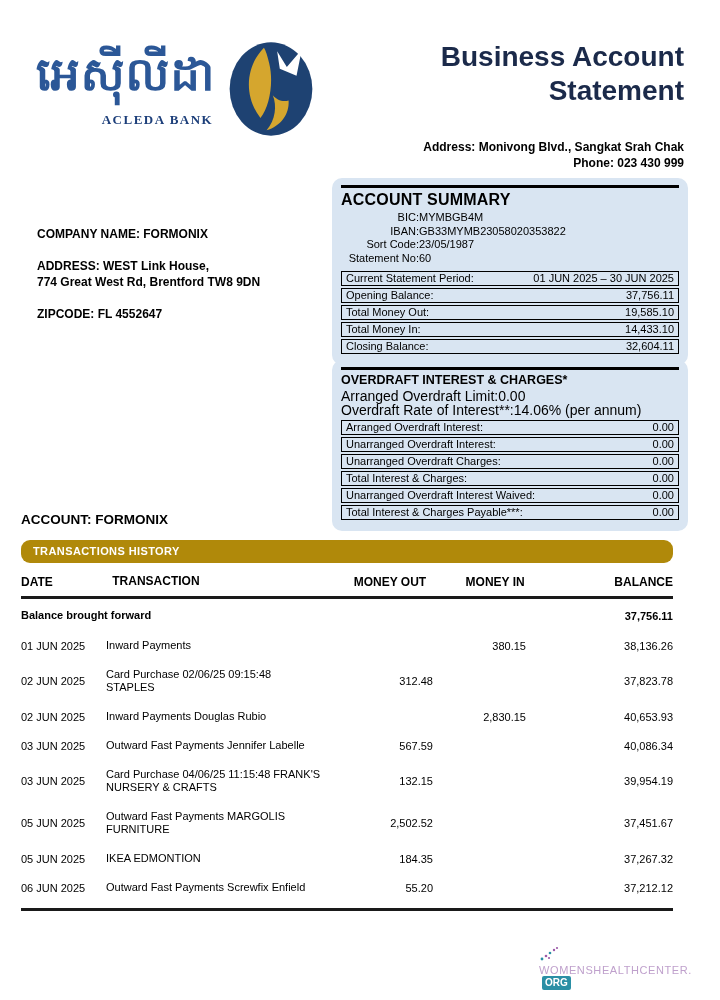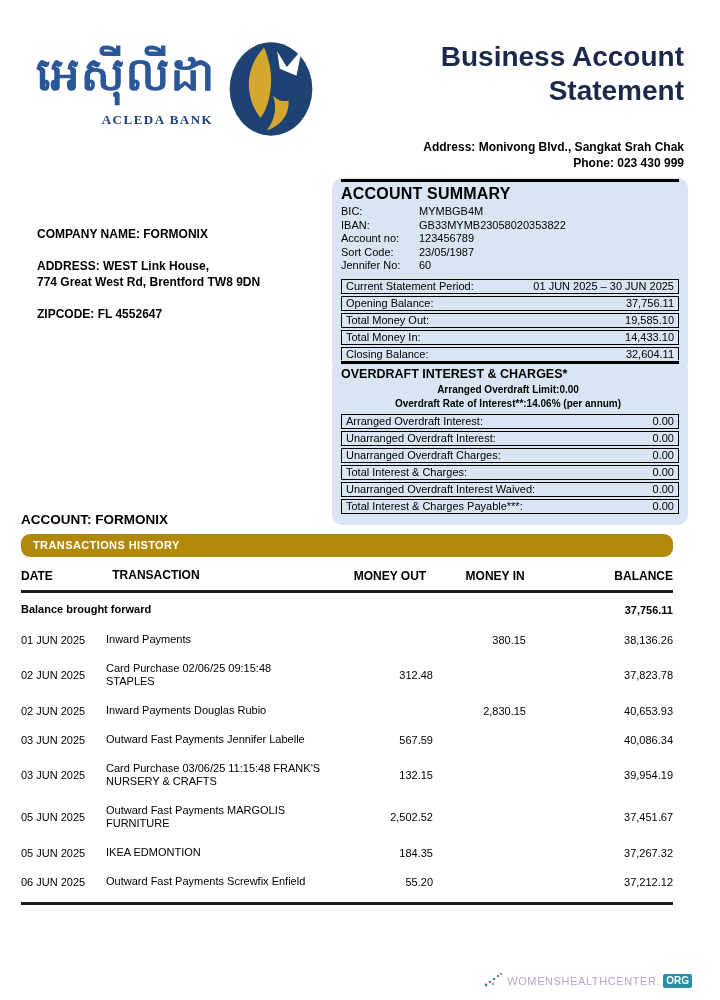--- a/index.html
+++ b/index.html
@@ -34,62 +34,62 @@
     font-size: 12px; font-weight: bold; color: #000; line-height: 16px;
   }
 
   
   .company { position: absolute; left: 37px; top: 226px; font-size: 12px; font-weight: bold; line-height: 16px; }
   .company .gap { height: 16px; }
 
   
   .blue-box {
     position: absolute; left: 332px; width: 356px;
-    background: #d9e5f2; border-radius: 10px; padding: 1px 9px 9px 9px;
+    background: #d9e5f2; border-radius: 10px; padding: 7px 9px 9px 9px;
   }
   .summary-box { top: 178px; }
   .overdraft-box { top: 360px; }
   .box-topline { border-top: 3px solid #000; margin: 0 0 3px 0; }
   .box-title-lg { font-size: 16px; font-weight: bold; letter-spacing: 0.2px; margin-bottom: 2px; }
   .box-title-sm { font-size: 12.5px; font-weight: bold; margin-bottom: 2px; }
   .detail-row { display: flex; font-size: 11px; line-height: 13.5px; }
-  .detail-row .dl { width: 78px; }
+  .detail-row .dl { width: 78px; text-align: right; }
   .boxed-rows { margin-top: 6px; }
   .boxed-row {
     display: flex; justify-content: space-between; align-items: center;
     border: 1px solid #000; background: #d9e5f2;
     font-size: 11px; line-height: 13px; padding: 0 4px; margin-bottom: 2px; height: 15px;
   }
   .plain-row {
-    display: flex; justify-content: center;
-    font-size: 10px; line-height: 14px; padding: 0 4px 0 0; font-weight: bold;
+    display: flex; justify-content: flex-start;
+    font-size: 14px; line-height: 14px; padding: 0 4px 0 0;
   }
 
   
   .tx-section { position: absolute; left: 21px; top: 512px; width: 652px; }
   .account-line { font-size: 13.5px; font-weight: bold; }
   .tx-banner {
-    margin-top: 7px; height: 23px; line-height: 23px;
+    margin-top: 13px; height: 23px; line-height: 23px;
     background: #b0890a; border-radius: 9px;
     color: #fff; font-size: 11px; font-weight: bold; letter-spacing: 0.4px;
     padding-left: 12px;
   }
   .tx-table { margin-top: 12px; }
   .tx-head { display: flex; font-size: 12px; font-weight: bold; padding-bottom: 7px; border-bottom: 3px solid #1a1a1a; gap: 13px; }
   .tx-row { display: flex; align-items: center; font-size: 11px; padding: 8px 0; }
   .tx-open { font-weight: bold; padding: 10px 0 9px 0; }
   .c-date { width: 85px; }
   .c-desc { width: 240px; line-height: 13px; }
   .c-out  { width: 87px;  text-align: right; }
   .c-in   { width: 93px;  text-align: right; }
   .c-bal  { width: 147px; text-align: right; }
   .tx-endline { border-top: 3px solid #1a1a1a; margin-top: 6px; }
 
   
-  .footer { position: absolute; right: 28px; bottom: 10px; display: flex; align-items: center; }
+  .footer { position: absolute; right: 28px; bottom: 10px; display: flex; align-items: flex-start; flex-direction: column; }
   .footer-dots { width: 22px; height: 18px; margin-right: 2px; }
   .footer-brand { font-size: 11px; color: #bfa0cc; letter-spacing: 0.6px; }
   .footer-org {
     margin-left: 3px; background: #2a8fa5; color: #fff;
     font-size: 10px; font-weight: bold; padding: 1px 3px 2px 3px; border-radius: 2px;
   }
 </style>
 </head>
 <body>
 
@@ -131,29 +131,25 @@
 
   <div class="detail-row">
     <span class="dl">BIC:</span>
     <span>MYMBGB4M</span>
   </div>
   <div class="detail-row">
     <span class="dl">IBAN:</span>
     <span>GB33MYMB23058020353822</span>
   </div>
   <div class="detail-row">
-    <span class="dl">Account no:</span>
-    <span>123456789</span>
-  </div>
-  <div class="detail-row">
     <span class="dl">Sort Code:</span>
     <span>23/05/1987</span>
   </div>
   <div class="detail-row">
-    <span class="dl">Jennifer No:</span>
+    <span class="dl">Statement No:</span>
     <span>60</span>
   </div>
 
   <div class="boxed-rows">
     <div class="boxed-row">
       <span>Current Statement Period:</span>
       <span>01 JUN 2025 – 30 JUN 2025</span>
     </div>
     <div class="boxed-row">
       <span>Opening Balance:</span>
@@ -272,21 +268,21 @@
           <div>Outward Fast Payments Jennifer Labelle</div>
           <div></div>
         </div>
       <div class="c-out">567.59</div>
       <div class="c-in"></div>
       <div class="c-bal">40,086.34</div>
     </div>
     <div class="tx-row">
       <div class="c-date">03 JUN 2025</div>
       <div class="c-desc">
-          <div>Card Purchase 03/06/25 11:15:48 FRANK'S</div>
+          <div>Card Purchase 04/06/25 11:15:48 FRANK'S</div>
           <div>NURSERY &amp; CRAFTS</div>
         </div>
       <div class="c-out">132.15</div>
       <div class="c-in"></div>
       <div class="c-bal">39,954.19</div>
     </div>
     <div class="tx-row">
       <div class="c-date">05 JUN 2025</div>
       <div class="c-desc">
           <div>Outward Fast Payments MARGOLIS</div>

